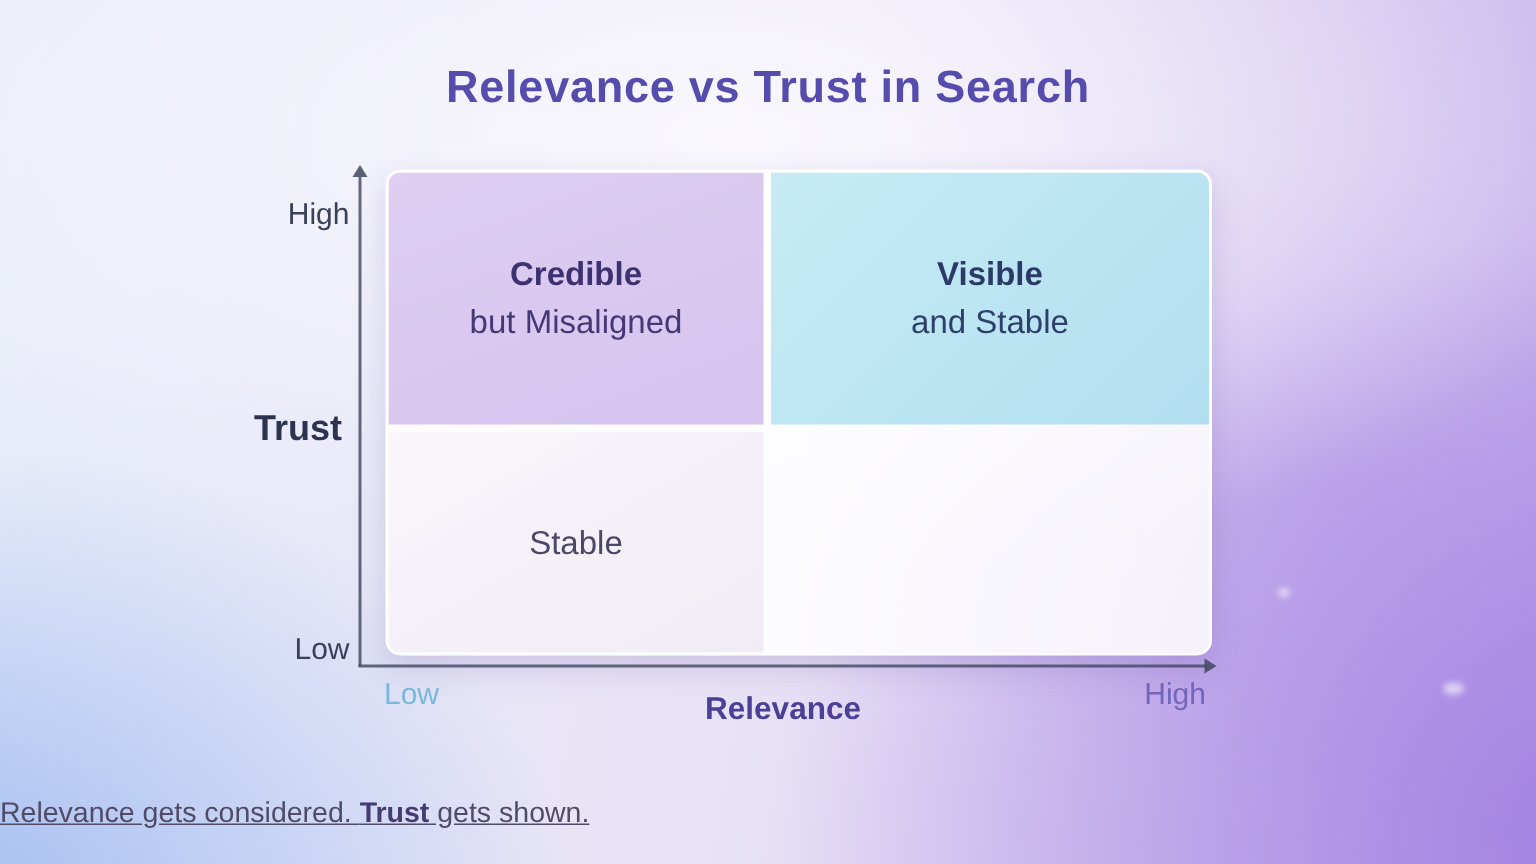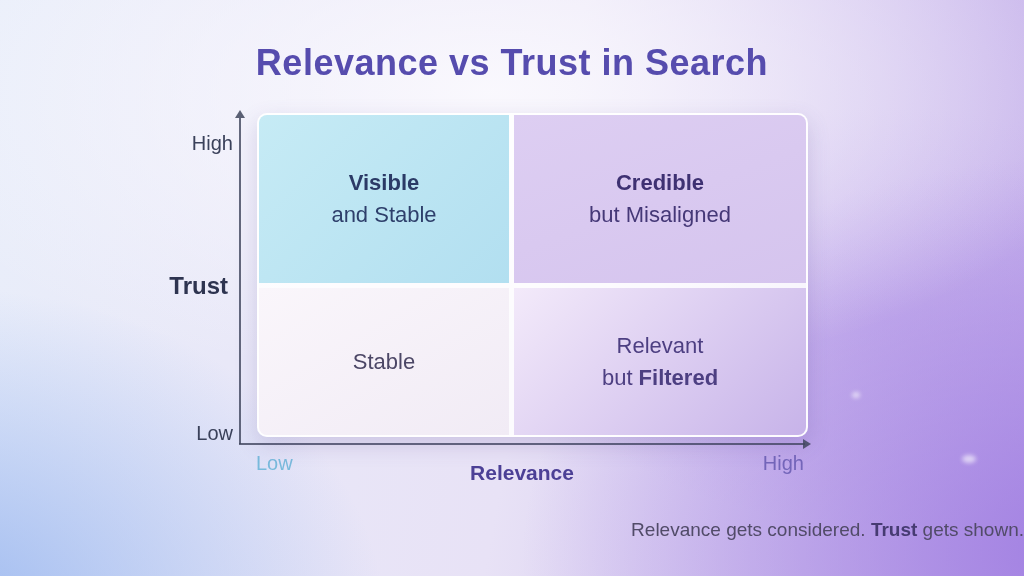--- a/index.html
+++ b/index.html
@@ -9,21 +9,21 @@
     background:
       radial-gradient(900px 420px at 48% 16%, rgba(251,250,254,0.92), rgba(251,250,254,0) 70%),
       radial-gradient(720px 540px at -6% 108%, rgba(143,176,238,0.85), rgba(143,176,238,0) 62%),
       radial-gradient(880px 620px at 106% 96%, rgba(156,120,225,0.85), rgba(156,120,225,0) 64%),
       radial-gradient(500px 300px at 86% 55%, rgba(187,160,235,0.45), rgba(187,160,235,0) 70%),
       linear-gradient(100deg,#e9eefa 0%,#e8e2f6 52%,#c3aeea 100%);
   }
   .sparkle{position:absolute;border-radius:50%;background:rgba(255,255,255,0.6);filter:blur(2px);}
   .title{
     position:absolute;top:42px;left:0;width:100%;text-align:center;
-    font-size:36px;font-weight:700;letter-spacing:0.5px;color:#564cae;
+    font-size:30px;font-weight:700;letter-spacing:0.5px;color:#564cae;
   }
   
   .grid{
     position:absolute;left:257px;top:113px;width:547px;height:320px;
     display:grid;grid-template-columns:250px 292px;grid-template-rows:168px 147px;
     gap:5px;background:rgba(255,255,255,0.85);
     border:2px solid rgba(255,255,255,0.75);border-radius:10px;overflow:hidden;
     box-shadow:0 8px 22px rgba(92,70,150,0.20);
     box-sizing:content-box;
   }
@@ -47,22 +47,22 @@
     border-left:8px solid rgba(64,70,92,0.85);}
   .tick{position:absolute;font-size:20px;color:#3a415a;}
   .tick-y-high{left:133px;top:132px;width:100px;text-align:right;}
   .tick-y-low{left:133px;top:422px;width:100px;text-align:right;}
   .axis-y-title{position:absolute;left:98px;top:272px;width:130px;text-align:right;
     font-size:24px;font-weight:700;color:#2e3450;}
   .tick-x-low{left:256px;top:452px;width:80px;text-align:left;color:#79badc;}
   .tick-x-high{left:724px;top:452px;width:80px;text-align:right;color:#7466ba;}
   .axis-x-title{position:absolute;left:362px;top:449px;width:320px;text-align:center;
     font-size:21px;font-weight:700;color:#4c4096;margin-top:12px;}
-  .caption{position:absolute;left:0;top:519px;width:100%;text-align:right;
-    font-size:19px;color:#514b68;}
+  .caption{position:absolute;left:0;top:532px;width:100%;text-align:left;
+    font-size:19px;color:#514b68;text-decoration:underline;}
   .caption .b{font-weight:700;color:#463b72;}
 </style>
 </head>
 <body>
 
 <div class="stage">
 
   <div class="title">Relevance vs Trust in Search</div>
 
   <div class="y-line"></div>
@@ -71,34 +71,30 @@
   <div class="axis-y-title">Trust</div>
   <div class="tick tick-y-low">Low</div>
 
   <div class="x-line"></div>
   <div class="x-arrow"></div>
   <div class="tick tick-x-low">Low</div>
   <div class="axis-x-title">Relevance</div>
   <div class="tick tick-x-high">High</div>
 
   <div class="grid">
+    <div class="cell cell-tl">
+      <span class="b">Credible</span>
+      <span>but Misaligned</span>
+    </div>
     <div class="cell cell-tr">
       <span class="b">Visible</span>
       <span>and Stable</span>
     </div>
-    <div class="cell cell-tl">
-      <span class="b">Credible</span>
-      <span>but Misaligned</span>
-    </div>
     <div class="cell cell-bl">
       <span>Stable</span>
-    </div>
-    <div class="cell cell-br">
-      <span>Relevant</span>
-      <span><span>but </span><span class="b">Filtered</span></span>
     </div>
   </div>
 
   <div class="caption"><span>Relevance gets considered. </span><span class="b">Trust</span><span> gets shown.</span></div>
 
   <div class="sparkle" style="left:962px;top:455px;width:14px;height:8px;"></div>
   <div class="sparkle" style="left:852px;top:392px;width:8px;height:6px;"></div>
 
 </div>
 

